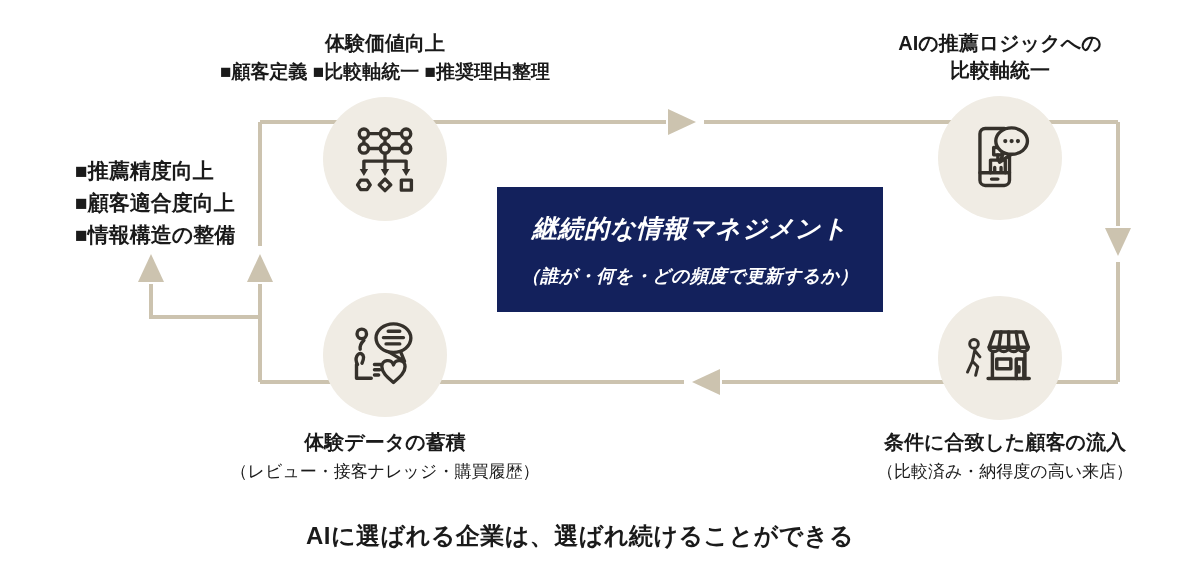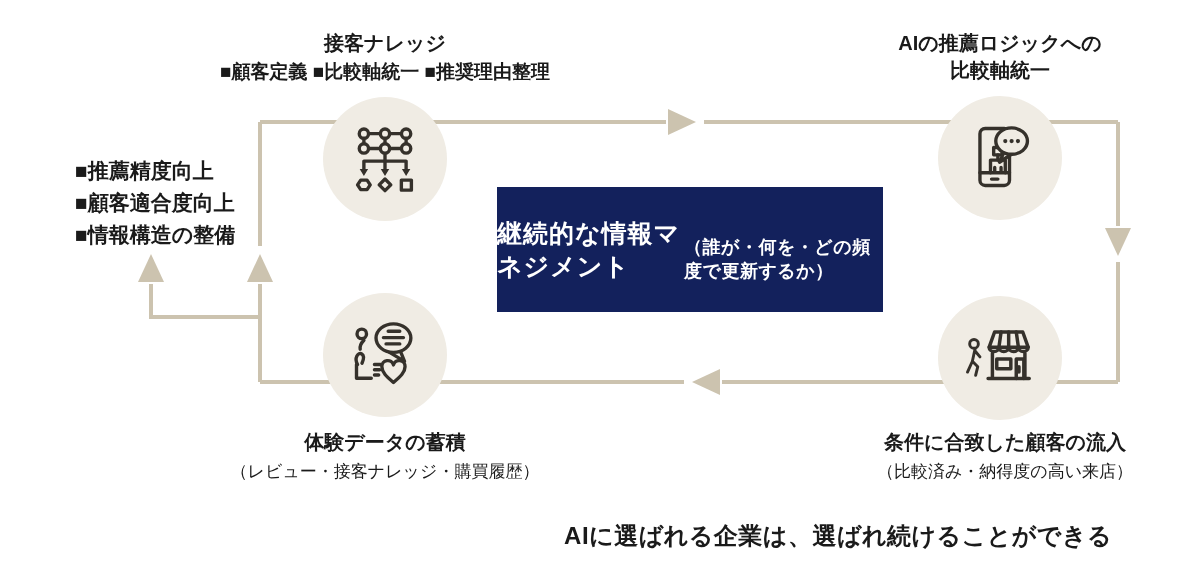--- a/index.html
+++ b/index.html
@@ -46,28 +46,28 @@
   .node-title{font-size:20px;font-weight:700;line-height:27px;}
   .node-points{font-size:19px;font-weight:700;line-height:26px;margin-top:2px;white-space:nowrap;}
   .node-note{font-size:17px;font-weight:400;line-height:25px;margin-top:3px;white-space:nowrap;}
   
   .outcomes{position:absolute;left:75px;top:155px;z-index:3;list-style:none;margin:0;padding:0;}
   .outcomes li{font-size:21px;font-weight:700;line-height:32px;white-space:nowrap;}
   
   .center-box{
     position:absolute;left:497px;top:187px;width:386px;height:125px;z-index:3;
     background:var(--navy-box);color:var(--box-text);
-    display:flex;align-items:center;justify-content:center;
+    display:flex;flex-direction:column;align-items:center;justify-content:center;font-style:italic;
   }
   .center-title{font-size:25px;font-weight:700;letter-spacing:1px;}
   .center-sub{font-size:18px;font-weight:700;margin-top:19px;letter-spacing:.5px;}
   
   .caption{
-    position:absolute;left:0;top:520px;width:1112px;text-align:right;z-index:3;
-    font-size:24px;font-weight:700;letter-spacing:.5px;
+    position:absolute;left:0;top:520px;width:1112px;text-align:center;z-index:3;
+    font-size:24px;font-weight:700;letter-spacing:.5px;padding-left:24px;
   }
 </style>
 </head>
 <body>
 
 <div class="canvas">
 
   <svg class="connectors" viewBox="0 0 1200 580">
 
     <path class="conn-line" d="M260 122 H666 M704 122 H1118"></path>
@@ -138,21 +138,21 @@
       <path class="ic-line" d="M31 12 H57 L62 26 H26 Z"></path>
       <path class="ic-line" d="M37 12 L35 26 M44 12 L44 26 M51 12 L53 26"></path>
       <path class="ic-line" d="M26 26 a4.5 4 0 0 0 9 0 a4.5 4 0 0 0 9 0 a4.5 4 0 0 0 9 0 a4.5 4 0 0 0 9 0"></path>
       <path class="ic-line" d="M29 31.5 V55 M59 31.5 V55 M25 55 H63"></path>
       <rect class="ic-line" x="33" y="37" width="13" height="9"></rect>
       <path class="ic-line" d="M51 55 V37 H58 V55 M53.5 44 V49"></path>
     </svg>
   </div>
 
   <div class="label label-tl">
-    <div class="node-title">接客ナレッジ</div>
+    <div class="node-title">体験価値向上</div>
     <div class="node-points">■顧客定義 ■比較軸統一 ■推奨理由整理</div>
   </div>
 
   <div class="label label-tr">
     <div class="node-title">AIの推薦ロジックへの</div>
     <div class="node-title">比較軸統一</div>
   </div>
 
   <div class="label label-bl">
     <div class="node-title">体験データの蓄積</div>

